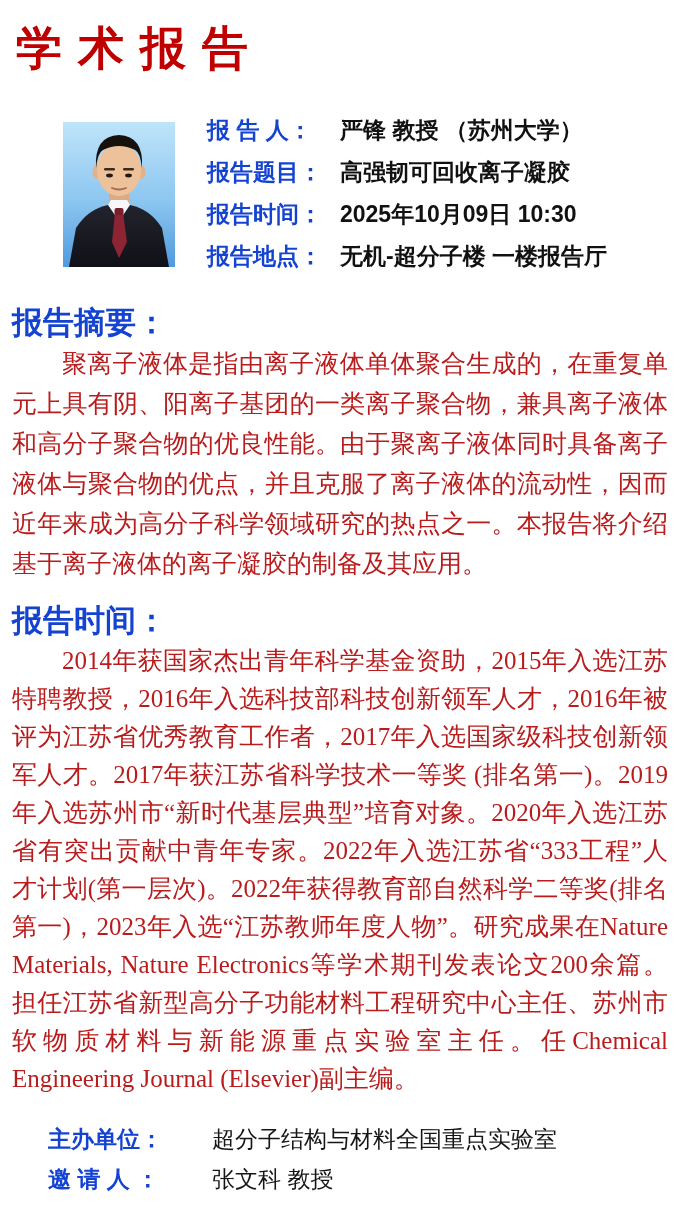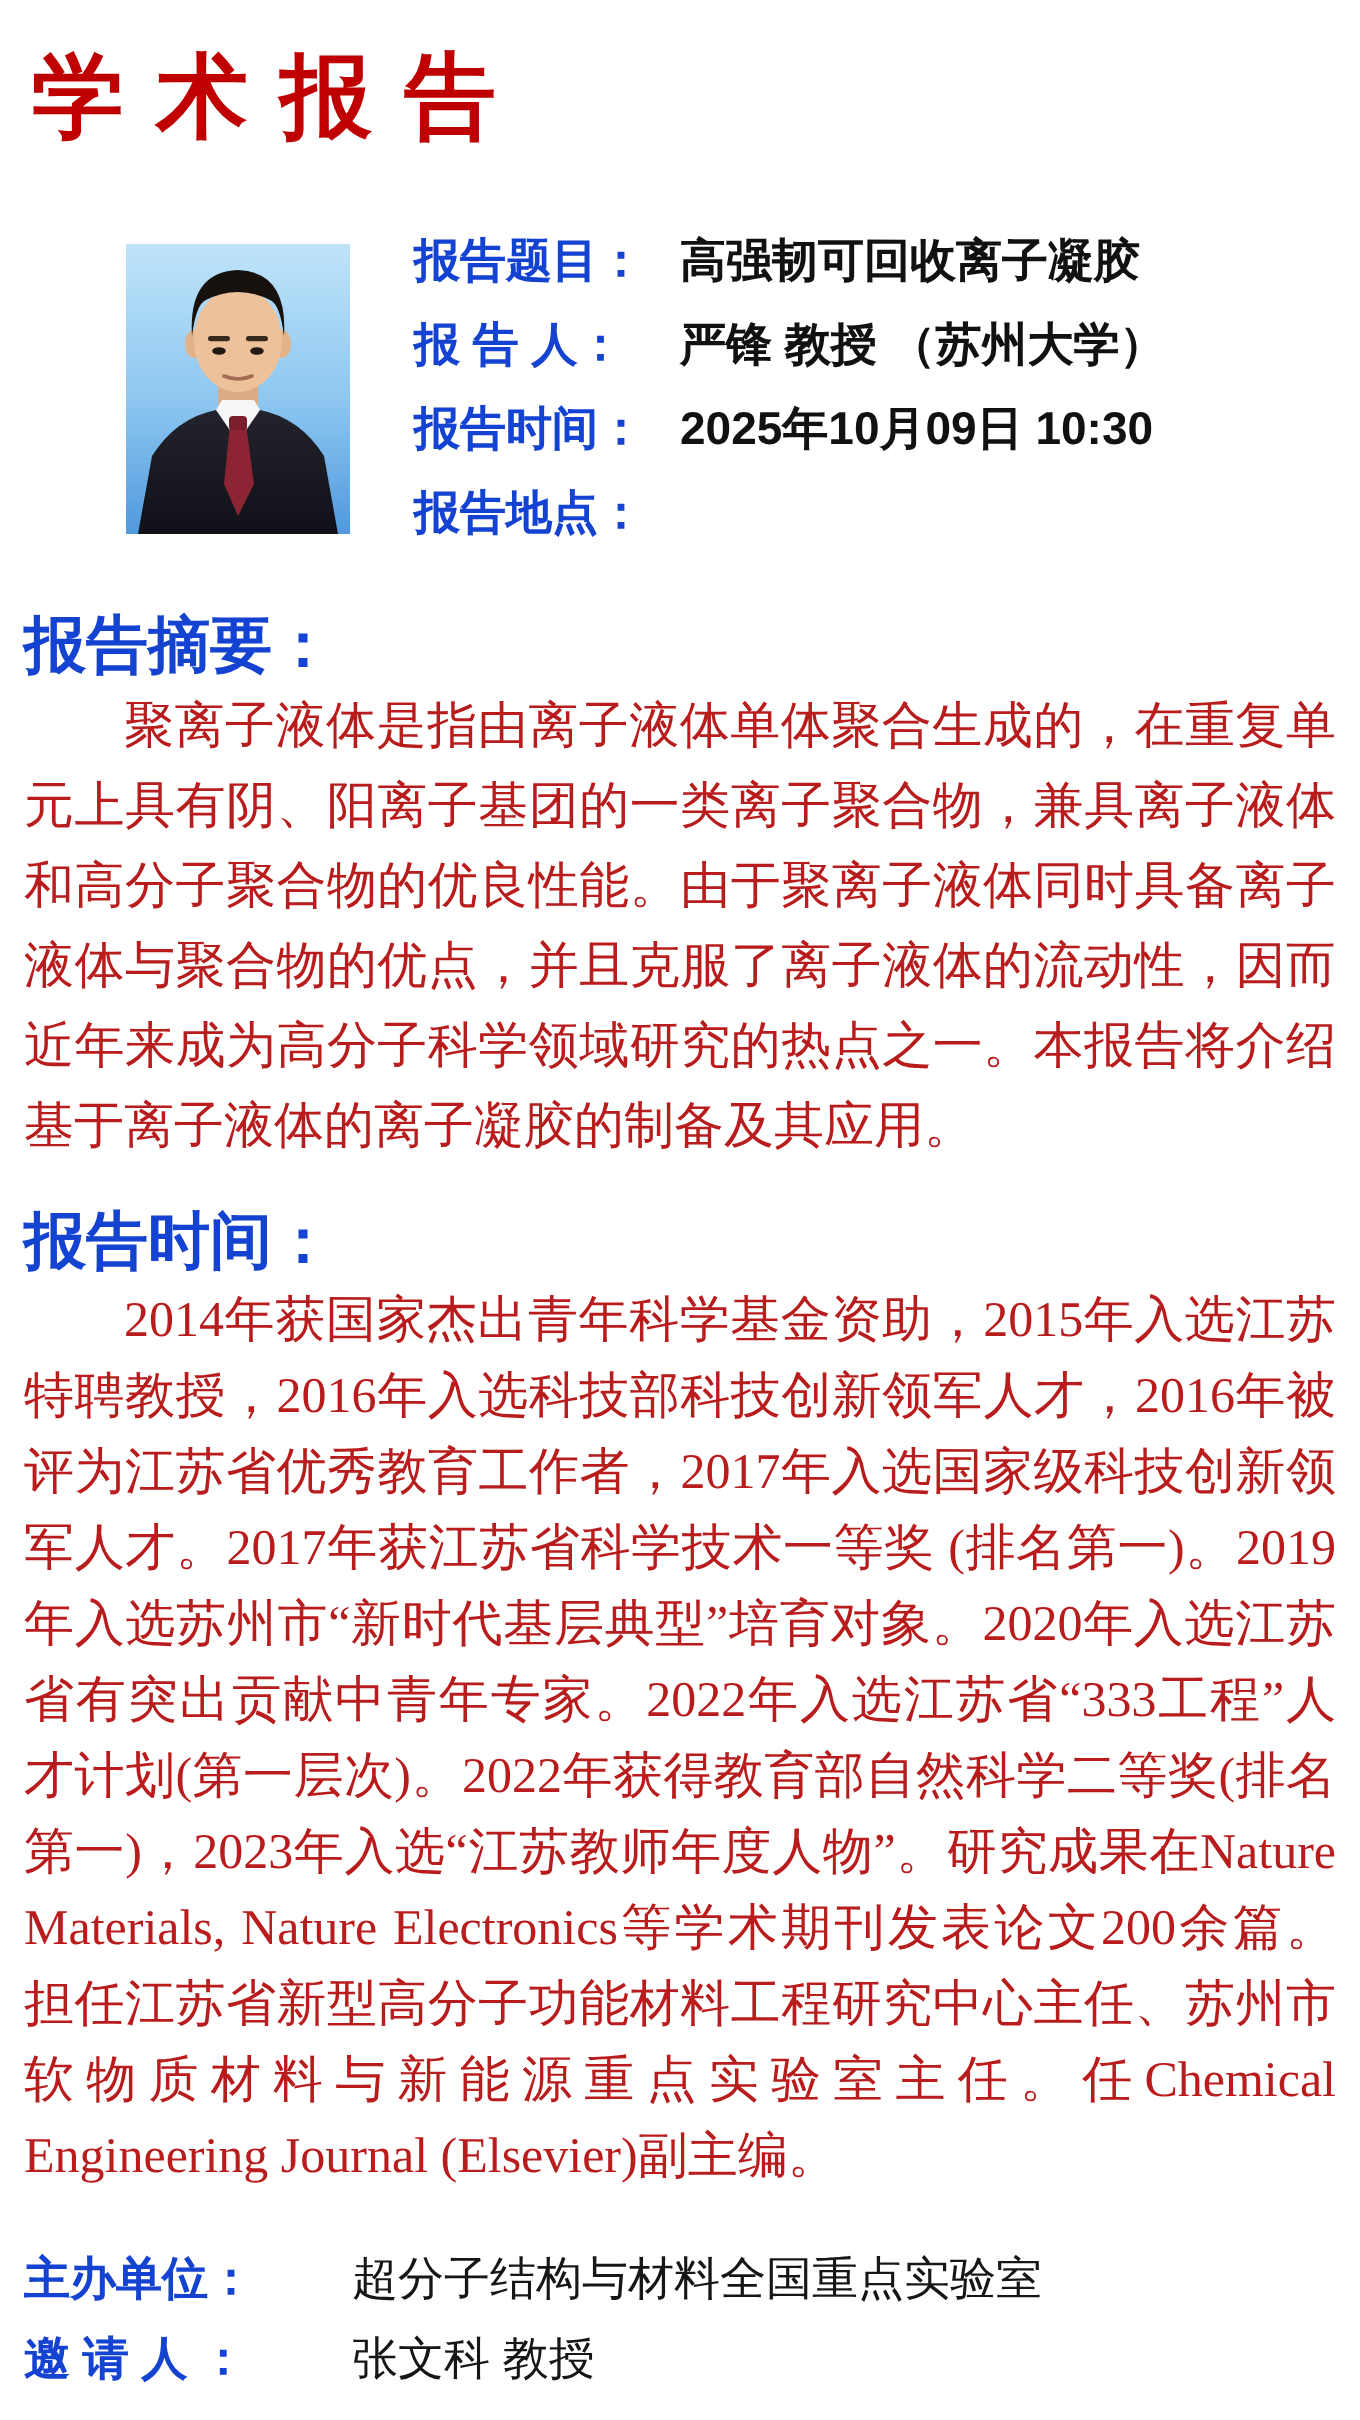--- a/index.html
+++ b/index.html
@@ -79,20 +79,21 @@
   
   .footer-rows { margin: 26px 12px 0 12px; }
   .footer-row { display: flex; align-items: flex-start; height: 40px; }
   .footer-label {
     flex: 0 0 128px;
     color: #1443D1;
     font-weight: 700;
     font-size: 23px;
     line-height: 30px;
     white-space: nowrap;
+    margin-left: 36px;
   }
   .footer-value {
     color: #161616;
     font-weight: 400;
     font-size: 23px;
     line-height: 30px;
     white-space: nowrap;
     margin-left: 36px;
   }
 </style>
@@ -129,33 +130,34 @@
       <ellipse cx="65.5" cy="53.5" rx="3.4" ry="1.9" fill="#241812"></ellipse>
       <path d="M49,66 Q56,69 63,66" stroke="#a46a52" stroke-width="1.8" fill="none" stroke-linecap="round"></path>
       <path d="M6,145 L13,106 Q25,87 45,83 L67,83 Q87,87 99,106 L106,145 Z" fill="url(#suitGrad)"></path>
       <polygon points="45,83 56,99 67,83 64,78 48,78" fill="#f6f7f8"></polygon>
       <polygon points="52,90 60,90 64,120 56,136 49,120" fill="#8c2433"></polygon>
       <rect x="51.5" y="86" width="9" height="7" rx="2" fill="#7a1e2c"></rect>
     </svg>
 
     <div class="info-rows">
       <div class="info-row">
+        <span class="info-label">报 告 人：</span>
+        <span class="info-value">严锋 教授 （苏州大学）</span>
+      </div>
+      <div class="info-row">
         <span class="info-label">报告题目：</span>
         <span class="info-value">高强韧可回收离子凝胶</span>
-      </div>
-      <div class="info-row">
-        <span class="info-label">报 告 人：</span>
-        <span class="info-value">严锋 教授 （苏州大学）</span>
       </div>
       <div class="info-row">
         <span class="info-label">报告时间：</span>
         <span class="info-value">2025年10月09日 10:30</span>
       </div>
       <div class="info-row">
         <span class="info-label">报告地点：</span>
+        <span class="info-value">无机-超分子楼 一楼报告厅</span>
       </div>
     </div>
   </div>
 
   <h2 class="section-heading abstract-heading">报告摘要：</h2>
   <p class="body-para abstract-para">聚离子液体是指由离子液体单体聚合生成的，在重复单元上具有阴、阳离子基团的一类离子聚合物，兼具离子液体和高分子聚合物的优良性能。由于聚离子液体同时具备离子液体与聚合物的优点，并且克服了离子液体的流动性，因而近年来成为高分子科学领域研究的热点之一。本报告将介绍基于离子液体的离子凝胶的制备及其应用。</p>
 
   <h2 class="section-heading bio-heading">报告时间：</h2>
   <p class="body-para bio-para">2014年获国家杰出青年科学基金资助，2015年入选江苏特聘教授，2016年入选科技部科技创新领军人才，2016年被评为江苏省优秀教育工作者，2017年入选国家级科技创新领军人才。2017年获江苏省科学技术一等奖 (排名第一)。2019年入选苏州市“新时代基层典型”培育对象。2020年入选江苏省有突出贡献中青年专家。2022年入选江苏省“333工程”人才计划(第一层次)。2022年获得教育部自然科学二等奖(排名第一)，2023年入选“江苏教师年度人物”。研究成果在Nature Materials, Nature Electronics等学术期刊发表论文200余篇。担任江苏省新型高分子功能材料工程研究中心主任、苏州市软物质材料与新能源重点实验室主任。任Chemical Engineering Journal (Elsevier)副主编。</p>
 

